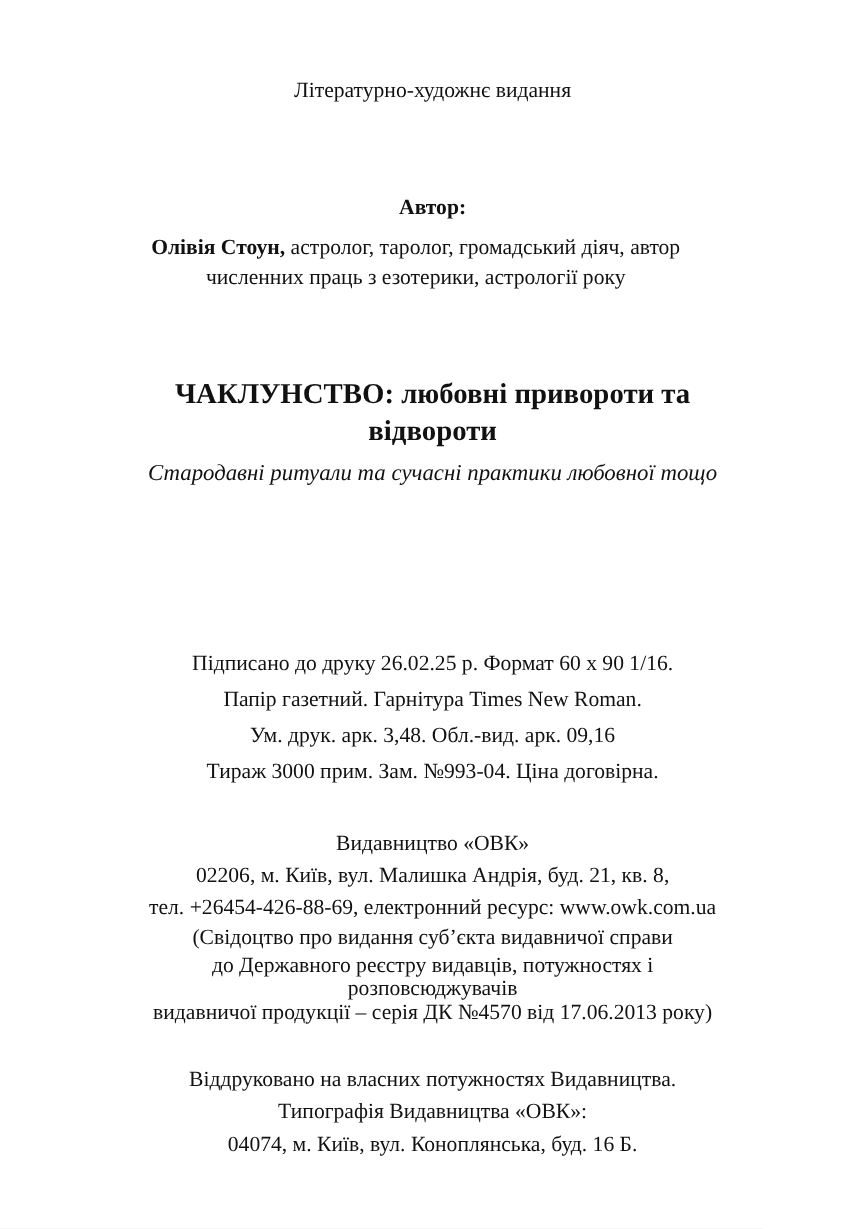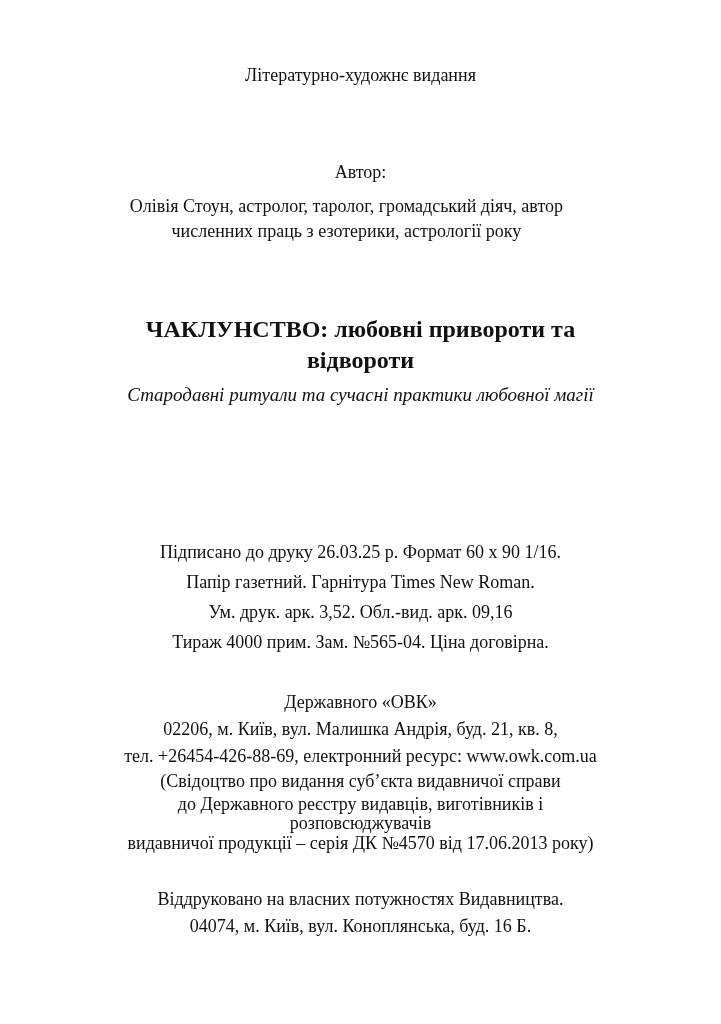--- a/index.html
+++ b/index.html
@@ -24,32 +24,32 @@
     right: 40px;
     text-align: center;
   }
   .edition-type {
     top: 62px;
     line-height: 26px;
   }
   .author-heading {
     top: 159px;
     line-height: 26px;
-    font-weight: normal;
+    font-weight: bold;
   }
   .author-bio {
     top: 194px;
     line-height: 25px;
     left: 50%;
     right: auto;
     transform: translateX(-53%);
     width: 470px;
   }
   .author-bio .author-name {
-    font-weight: normal;
+    font-weight: bold;
   }
   .book-title {
     top: 314px;
     line-height: 31px;
     left: 50%;
     right: auto;
     transform: translateX(-50%);
     width: 500px;
     font-size: 24px;
     font-weight: bold;
@@ -98,37 +98,38 @@
 <div class="page">
 
   <div class="section edition-type">Літературно-художнє видання</div>
 
   <div class="section author-heading">Автор:</div>
 
   <div class="section author-bio"><span class="author-name">Олівія Стоун,</span> <span>астролог, таролог, громадський діяч, автор численних праць з езотерики, астрології року</span></div>
 
   <div class="section book-title">ЧАКЛУНСТВО: любовні привороти та відвороти</div>
 
-  <div class="section book-subtitle">Стародавні ритуали та сучасні практики любовної магії</div>
+  <div class="section book-subtitle">Стародавні ритуали та сучасні практики любовної тощо</div>
 
   <div class="section imprint">
-    <div class="line">Підписано до друку 26.03.25 р. Формат 60 х 90 1/16.</div>
+    <div class="line">Підписано до друку 26.02.25 р. Формат 60 х 90 1/16.</div>
     <div class="line">Папір газетний. Гарнітура Times New Roman.</div>
-    <div class="line">Ум. друк. арк. 3,52. Обл.-вид. арк. 09,16</div>
-    <div class="line">Тираж 4000 прим. Зам. №565-04. Ціна договірна.</div>
+    <div class="line">Ум. друк. арк. 3,48. Обл.-вид. арк. 09,16</div>
+    <div class="line">Тираж 3000 прим. Зам. №993-04. Ціна договірна.</div>
   </div>
 
   <div class="section publisher">
-    <div class="line">Державного «ОВК»</div>
+    <div class="line">Видавництво «ОВК»</div>
     <div class="line">02206, м. Київ, вул. Малишка Андрія, буд. 21, кв. 8,</div>
     <div class="line">тел. +26454-426-88-69, електронний ресурс: www.owk.com.ua</div>
     <div class="line tight">(Свідоцтво про видання суб’єкта видавничої справи</div>
-    <div class="line tight">до Державного реєстру видавців, виготівників і</div>
+    <div class="line tight">до Державного реєстру видавців, потужностях і</div>
     <div class="line squeezed">розповсюджувачів</div>
     <div class="line last">видавничої продукції – серія ДК №4570 від 17.06.2013 року)</div>
   </div>
 
   <div class="section printing">
     <div class="line">Віддруковано на власних потужностях Видавництва.</div>
+    <div class="line">Типографія Видавництва «ОВК»:</div>
     <div class="line">04074, м. Київ, вул. Коноплянська, буд. 16 Б.</div>
   </div>
 
 </div>
 
 </body></html>

